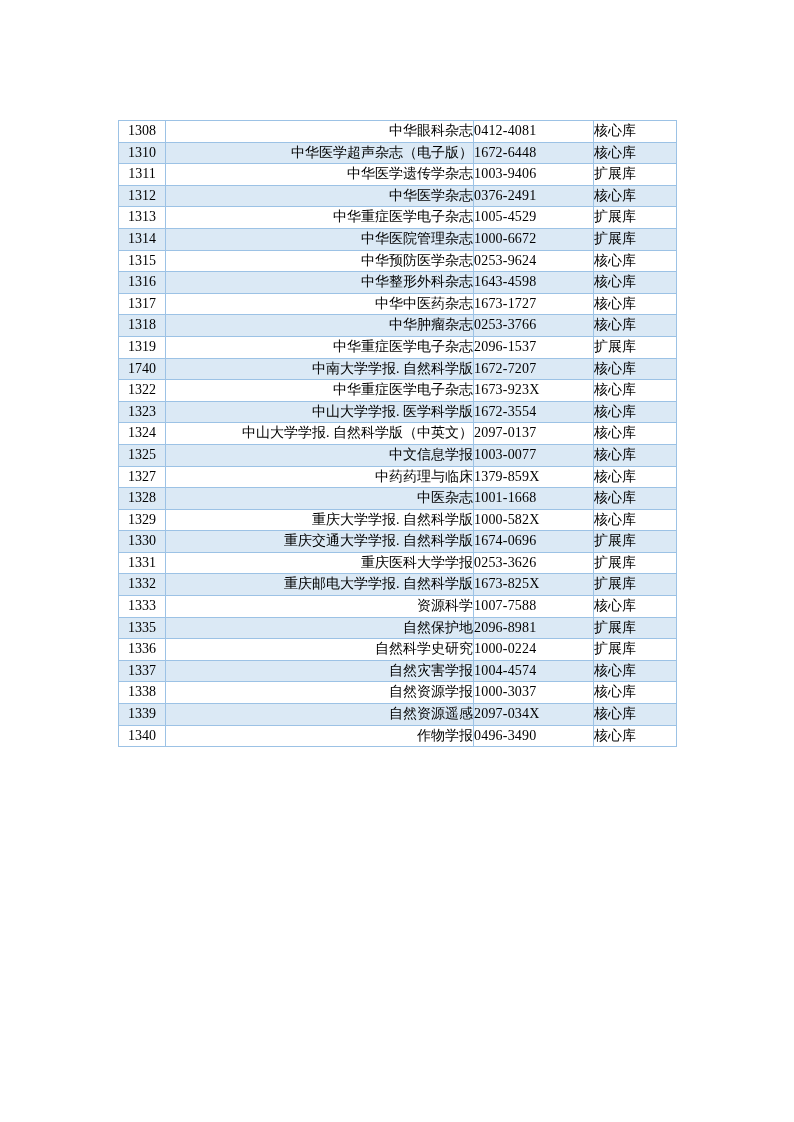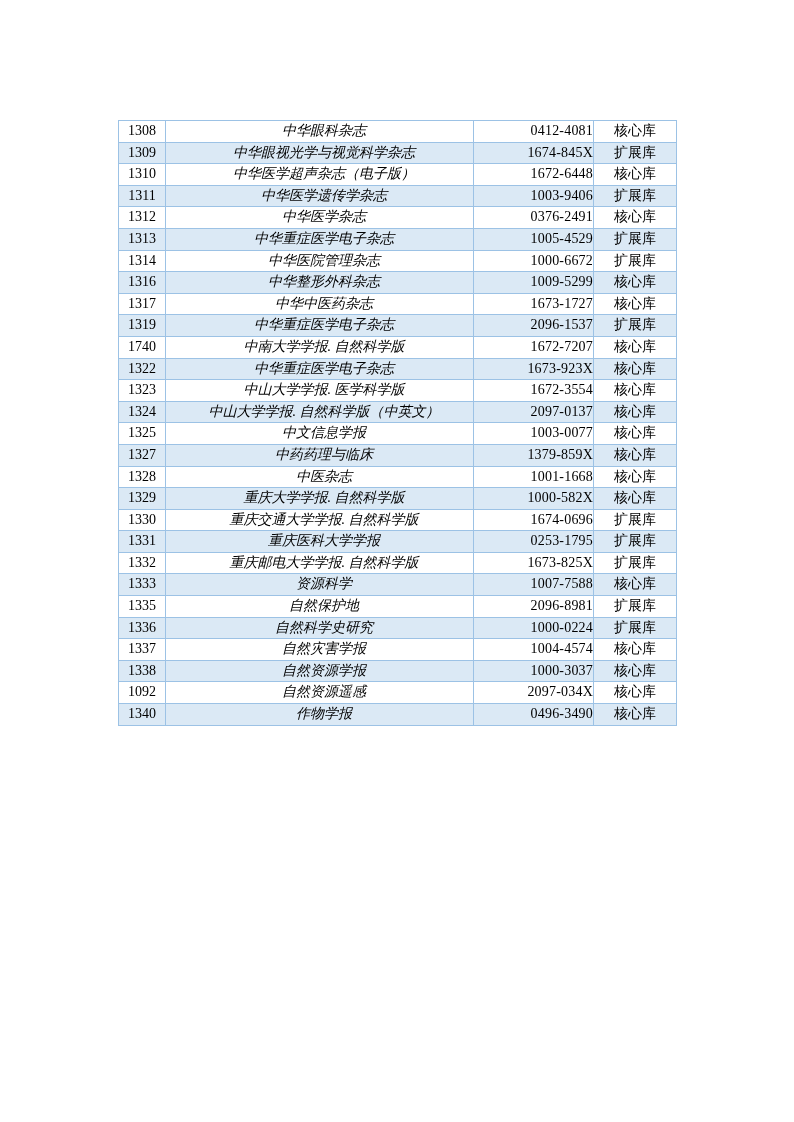--- a/index.html
+++ b/index.html
@@ -37,49 +37,43 @@
   table.journal-table td {
     border: 1px solid var(--border);
     height: 20.6px;
     line-height: 20.6px;
     vertical-align: middle;
     white-space: nowrap;
     overflow: hidden;
   }
   table.journal-table tr:nth-child(even) td { background: var(--stripe); }
   td.c-no    { text-align: center; }
-  td.c-title { text-align: center; padding-left: 9px; font-style: italic; }
-  td.c-issn  { text-align: right; letter-spacing: 0.2px; }
-  td.c-cat   { text-align: center; }
+  td.c-title { text-align: right; padding-left: 9px; }
+  td.c-issn  { text-align: left; letter-spacing: 0.2px; }
+  td.c-cat   { text-align: left; }
 </style>
 </head>
 <body>
 
 <div class="page">
   <table class="journal-table">
     <colgroup>
       <col class="col-no">
       <col class="col-title">
       <col class="col-issn">
       <col class="col-cat">
     </colgroup>
     <tbody>
         <tr>
           <td class="c-no">1308</td>
           <td class="c-title">中华眼科杂志</td>
           <td class="c-issn">0412-4081</td>
           <td class="c-cat">核心库</td>
         </tr>
         <tr>
-          <td class="c-no">1309</td>
-          <td class="c-title">中华眼视光学与视觉科学杂志</td>
-          <td class="c-issn">1674-845X</td>
-          <td class="c-cat">扩展库</td>
-        </tr>
-        <tr>
           <td class="c-no">1310</td>
           <td class="c-title">中华医学超声杂志（电子版）</td>
           <td class="c-issn">1672-6448</td>
           <td class="c-cat">核心库</td>
         </tr>
         <tr>
           <td class="c-no">1311</td>
           <td class="c-title">中华医学遗传学杂志</td>
           <td class="c-issn">1003-9406</td>
           <td class="c-cat">扩展库</td>
@@ -96,32 +90,44 @@
           <td class="c-issn">1005-4529</td>
           <td class="c-cat">扩展库</td>
         </tr>
         <tr>
           <td class="c-no">1314</td>
           <td class="c-title">中华医院管理杂志</td>
           <td class="c-issn">1000-6672</td>
           <td class="c-cat">扩展库</td>
         </tr>
         <tr>
+          <td class="c-no">1315</td>
+          <td class="c-title">中华预防医学杂志</td>
+          <td class="c-issn">0253-9624</td>
+          <td class="c-cat">核心库</td>
+        </tr>
+        <tr>
           <td class="c-no">1316</td>
           <td class="c-title">中华整形外科杂志</td>
-          <td class="c-issn">1009-5299</td>
+          <td class="c-issn">1643-4598</td>
           <td class="c-cat">核心库</td>
         </tr>
         <tr>
           <td class="c-no">1317</td>
           <td class="c-title">中华中医药杂志</td>
           <td class="c-issn">1673-1727</td>
           <td class="c-cat">核心库</td>
         </tr>
         <tr>
+          <td class="c-no">1318</td>
+          <td class="c-title">中华肿瘤杂志</td>
+          <td class="c-issn">0253-3766</td>
+          <td class="c-cat">核心库</td>
+        </tr>
+        <tr>
           <td class="c-no">1319</td>
           <td class="c-title">中华重症医学电子杂志</td>
           <td class="c-issn">2096-1537</td>
           <td class="c-cat">扩展库</td>
         </tr>
         <tr>
           <td class="c-no">1740</td>
           <td class="c-title">中南大学学报. 自然科学版</td>
           <td class="c-issn">1672-7207</td>
           <td class="c-cat">核心库</td>
@@ -170,21 +176,21 @@
         </tr>
         <tr>
           <td class="c-no">1330</td>
           <td class="c-title">重庆交通大学学报. 自然科学版</td>
           <td class="c-issn">1674-0696</td>
           <td class="c-cat">扩展库</td>
         </tr>
         <tr>
           <td class="c-no">1331</td>
           <td class="c-title">重庆医科大学学报</td>
-          <td class="c-issn">0253-1795</td>
+          <td class="c-issn">0253-3626</td>
           <td class="c-cat">扩展库</td>
         </tr>
         <tr>
           <td class="c-no">1332</td>
           <td class="c-title">重庆邮电大学学报. 自然科学版</td>
           <td class="c-issn">1673-825X</td>
           <td class="c-cat">扩展库</td>
         </tr>
         <tr>
           <td class="c-no">1333</td>
@@ -210,21 +216,21 @@
           <td class="c-issn">1004-4574</td>
           <td class="c-cat">核心库</td>
         </tr>
         <tr>
           <td class="c-no">1338</td>
           <td class="c-title">自然资源学报</td>
           <td class="c-issn">1000-3037</td>
           <td class="c-cat">核心库</td>
         </tr>
         <tr>
-          <td class="c-no">1092</td>
+          <td class="c-no">1339</td>
           <td class="c-title">自然资源遥感</td>
           <td class="c-issn">2097-034X</td>
           <td class="c-cat">核心库</td>
         </tr>
         <tr>
           <td class="c-no">1340</td>
           <td class="c-title">作物学报</td>
           <td class="c-issn">0496-3490</td>
           <td class="c-cat">核心库</td>
         </tr>

